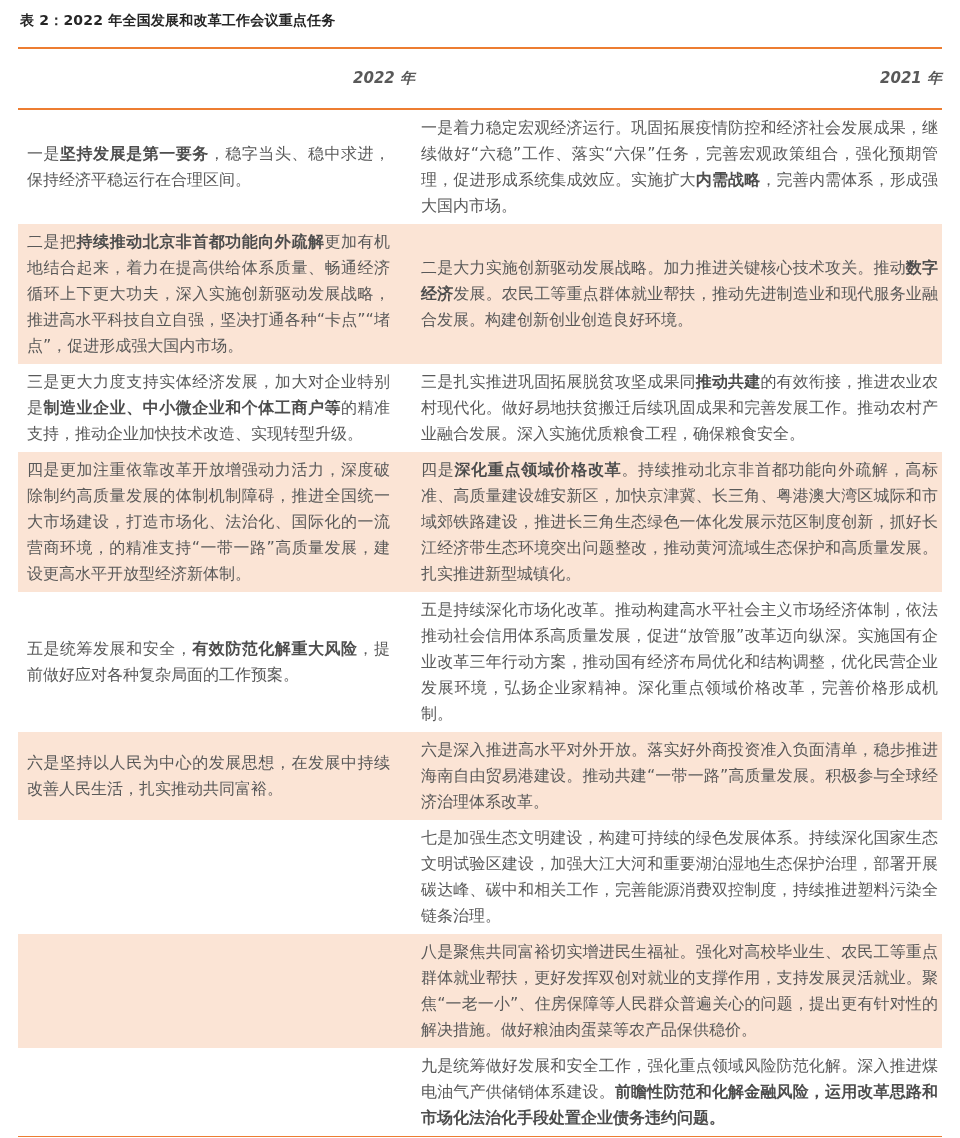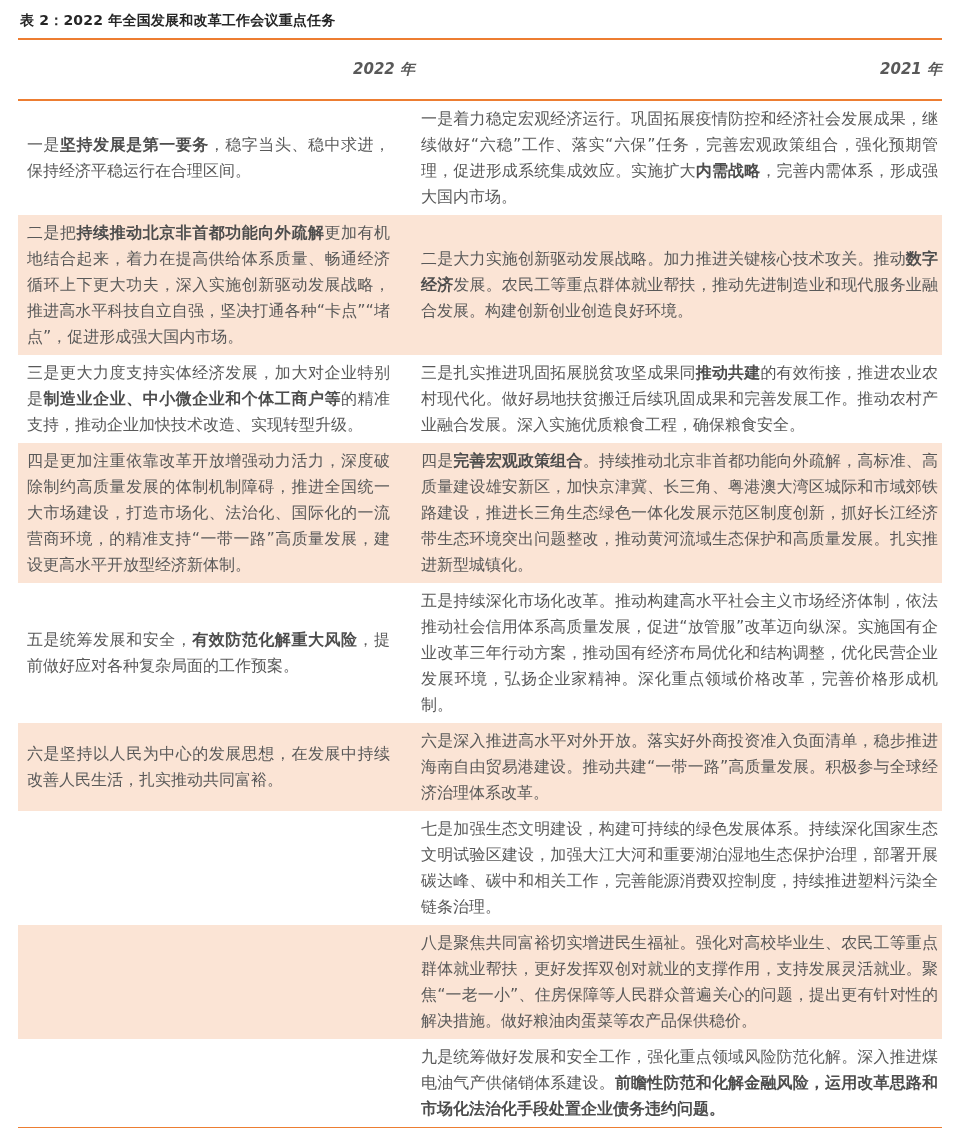--- a/index.html
+++ b/index.html
@@ -13,21 +13,21 @@
   body{
     width:960px;
     font-family:"DejaVu Sans","Liberation Sans",sans-serif;
     color:var(--text);
   }
   .page{padding:8px 18px 10px 18px;}
   .table-title{
     font-size:14px;
     font-weight:700;
     color:var(--title);
-    padding:4px 0 8px 2px;
+    padding:4px 0 17px 2px;
     letter-spacing:0.2px;
   }
   .rule{border:none;height:0;border-top:2px solid var(--accent);}
   .rule.thin{border-top-width:1.5px;}
   .thead{display:flex;align-items:center;}
   .th{
     font-size:15px;
     font-weight:700;
     color:var(--text);
     text-align:right;
@@ -89,21 +89,21 @@
           </div>
           <div class="cell right">
             <div class="cell-text"><span>三是扎实推进巩固拓展脱贫攻坚成果同</span><b>推动共建</b><span>的有效衔接，推进农业农村现代化。做好易地扶贫搬迁后续巩固成果和完善发展工作。推动农村产业融合发展。深入实施优质粮食工程，确保粮食安全。</span></div>
           </div>
         </div>
         <div class="row alt">
           <div class="cell left">
             <div class="cell-text"><span>四是更加注重依靠改革开放增强动力活力，深度破除制约高质量发展的体制机制障碍，推进全国统一大市场建设，打造市场化、法治化、国际化的一流营商环境，的精准支持“一带一路”高质量发展，建设更高水平开放型经济新体制。</span></div>
           </div>
           <div class="cell right">
-            <div class="cell-text"><span>四是</span><b>完善宏观政策组合</b><span>。持续推动北京非首都功能向外疏解，高标准、高质量建设雄安新区，加快京津冀、长三角、粤港澳大湾区城际和市域郊铁路建设，推进长三角生态绿色一体化发展示范区制度创新，抓好长江经济带生态环境突出问题整改，推动黄河流域生态保护和高质量发展。扎实推进新型城镇化。</span></div>
+            <div class="cell-text"><span>四是</span><b>深化重点领域价格改革</b><span>。持续推动北京非首都功能向外疏解，高标准、高质量建设雄安新区，加快京津冀、长三角、粤港澳大湾区城际和市域郊铁路建设，推进长三角生态绿色一体化发展示范区制度创新，抓好长江经济带生态环境突出问题整改，推动黄河流域生态保护和高质量发展。扎实推进新型城镇化。</span></div>
           </div>
         </div>
         <div class="row">
           <div class="cell left">
             <div class="cell-text"><span>五是统筹发展和安全，</span><b>有效防范化解重大风险</b><span>，提前做好应对各种复杂局面的工作预案。</span></div>
           </div>
           <div class="cell right">
             <div class="cell-text"><span>五是持续深化市场化改革。推动构建高水平社会主义市场经济体制，依法推动社会信用体系高质量发展，促进“放管服”改革迈向纵深。实施国有企业改革三年行动方案，推动国有经济布局优化和结构调整，优化民营企业发展环境，弘扬企业家精神。深化重点领域价格改革，完善价格形成机制。</span></div>
           </div>
         </div>

